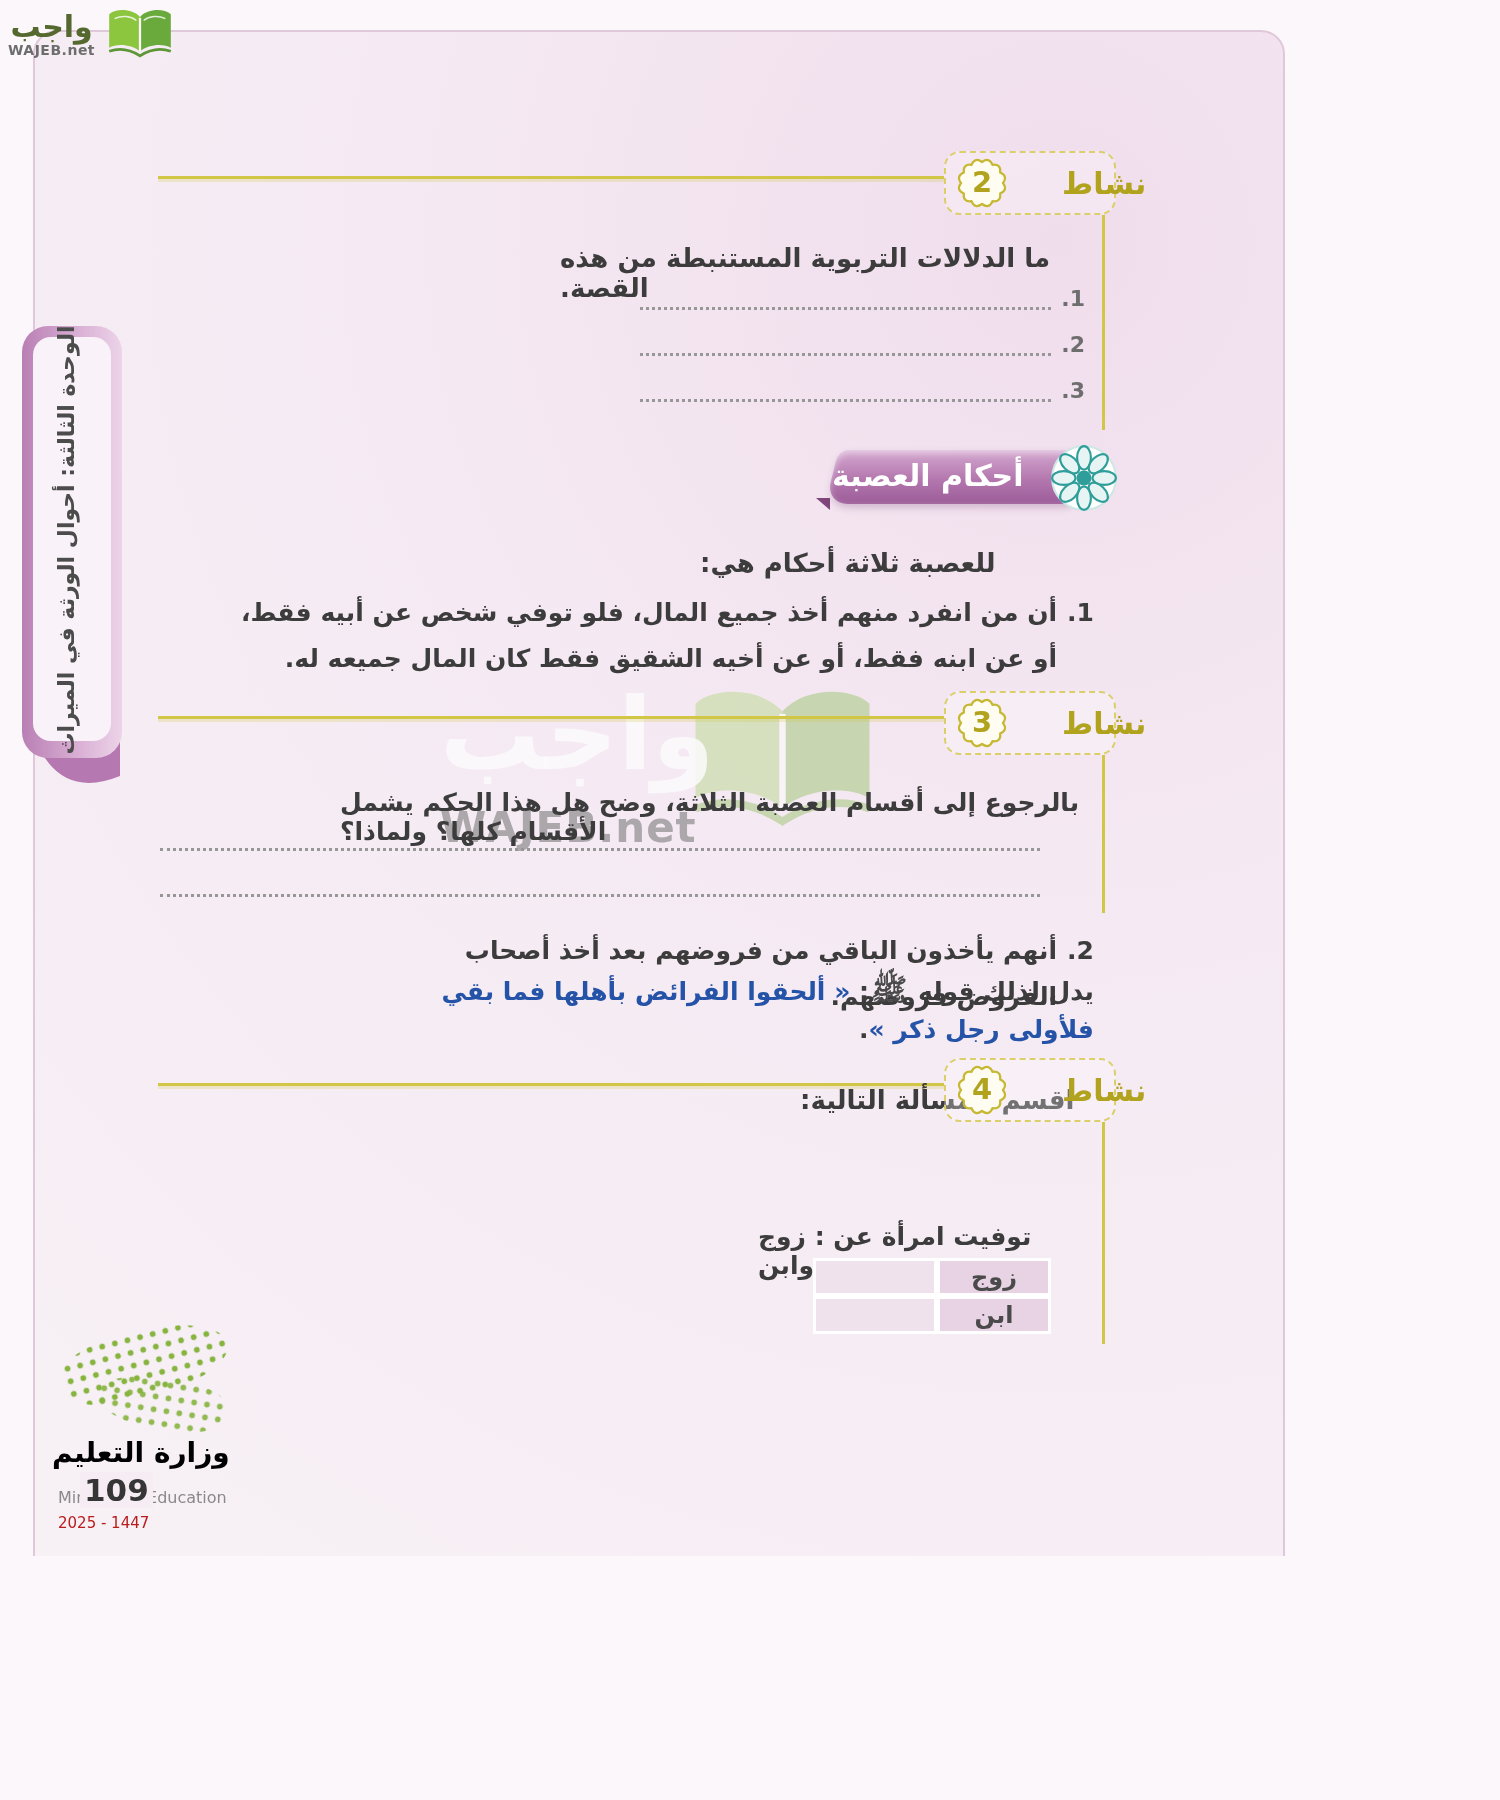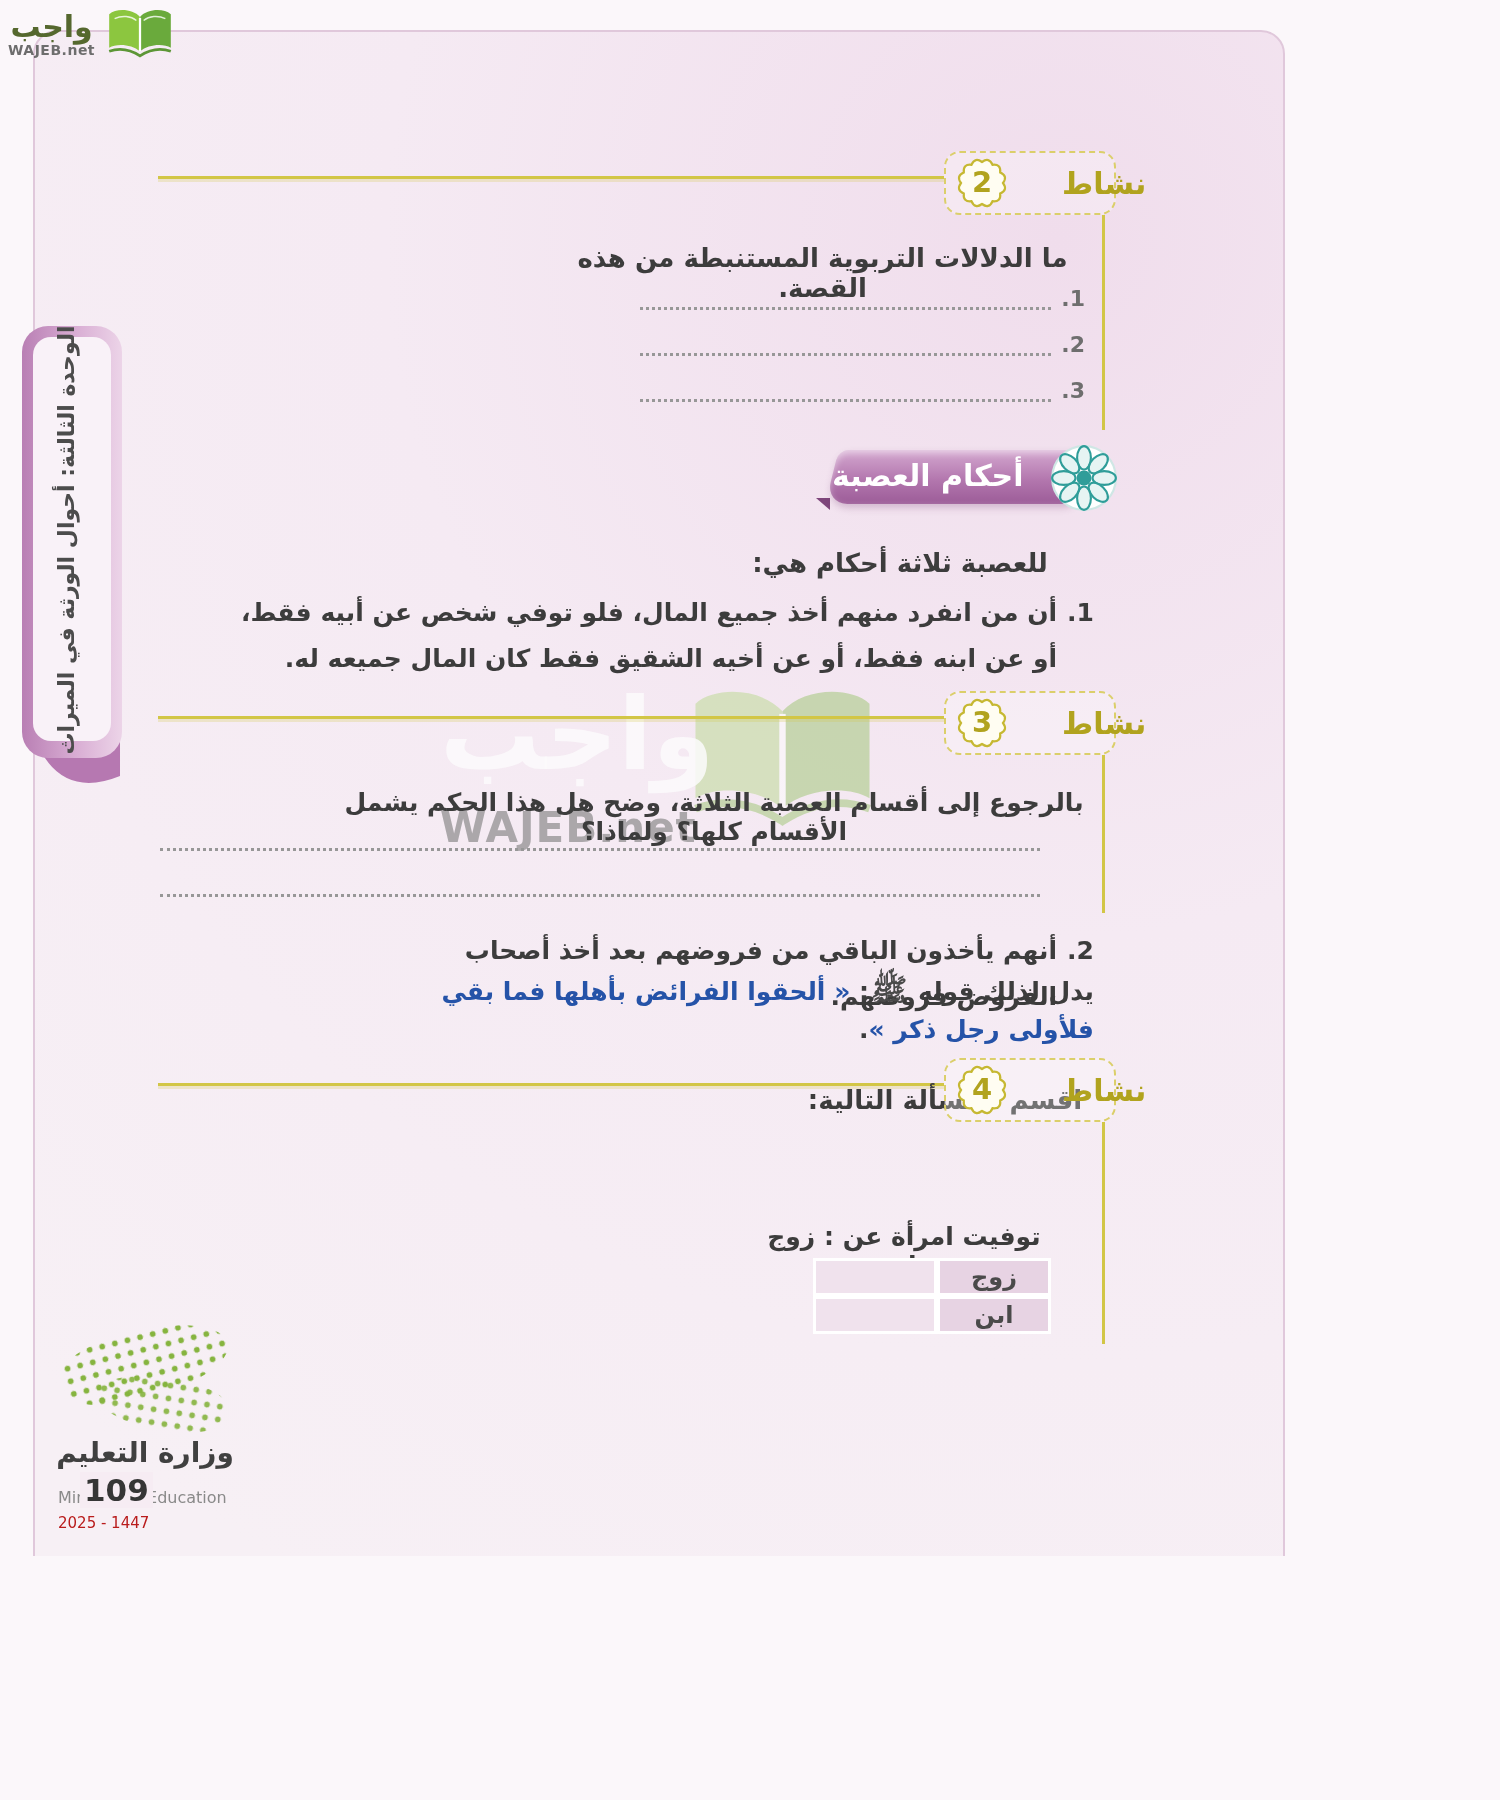--- a/index.html
+++ b/index.html
@@ -26,21 +26,21 @@
   .badge{width:172px;height:64px;border:2px dashed #dbcf6a;border-radius:16px;
          background:rgba(255,255,255,.28);display:flex;align-items:center;
          padding:0 8px;gap:4px;z-index:3;}
   .seal{position:relative;width:56px;height:56px;flex:0 0 auto;}
   .seal-num{position:absolute;left:0;top:10px;width:100%;text-align:center;
             font-size:29px;font-weight:bold;color:#b1a31e;}
   .badge-label{font-size:30px;font-weight:bold;color:#b1a31e;flex:1;text-align:center;margin-left:44px;}
   .hline{height:3px;background:#d2c646;box-shadow:0 3px 0 rgba(210,198,70,.25);z-index:2;}
   .vline{width:3px;background:#d2c646;z-index:2;}
   
-  .qtext{font-size:26px;font-weight:bold;color:#3c3c3c;text-align:center;z-index:2;}
+  .qtext{font-size:26px;font-weight:bold;color:#3c3c3c;text-align:left;z-index:2;}
   .body-row{display:flex;gap:10px;font-size:25px;font-weight:bold;color:#3c3c3c;
             line-height:1.85;z-index:2;}
   .row-num{flex:0 0 auto;}
   .row-text{flex:1;text-align:right;}
   .dotted{border-bottom:3px dotted #979797;z-index:2;}
   .ans-row{display:flex;align-items:flex-end;gap:10px;z-index:2;}
   .ans-num{font-size:22px;font-weight:bold;color:#6e6e6e;line-height:1;}
   .ans-row .dotted{flex:1;height:16px;}
   
   .banner{left:832px;top:450px;width:252px;height:54px;transform:skewX(-14deg);
@@ -69,22 +69,22 @@
                transform:translate(-50%,-50%) rotate(-90deg);
                font-size:22px;font-weight:bold;color:#4c4c4c;text-align:center;
                direction:rtl;white-space:nowrap;z-index:4;}
   
   .dots{background-image:radial-gradient(#86b43f 2.6px, transparent 3.3px);
         background-size:13px 13px;z-index:2;}
   .dots-a{left:62px;top:1330px;width:168px;height:66px;transform:rotate(-14deg);
           border-radius:46% 60% 58% 42%;}
   .dots-b{left:96px;top:1378px;width:132px;height:52px;transform:rotate(9deg);
           border-radius:55% 45% 50% 58%;opacity:.9;}
-  .ministry-ar{left:52px;top:1436px;width:186px;text-align:center;font-size:28px;
-               font-weight:bold;color:#404040;z-index:2;}
+  .ministry-ar{left:52px;top:1436px;width:186px;text-align:left;font-size:28px;
+               font-weight:bold;color:#000000;z-index:2;}
   .ministry-en{left:58px;top:1488px;font-size:16px;color:#8a8a8a;z-index:2;}
   .years{left:58px;top:1514px;font-size:15px;color:#b91c1c;z-index:2;}
   .pagenum{left:80px;top:1472px;font-size:31px;font-weight:bold;color:#363636;
            background:#f6ecf3;padding:0 4px;z-index:3;}
 </style>
 </head>
 <body>
 
 <div class="canvas">
   <div class="frame abs"></div>

